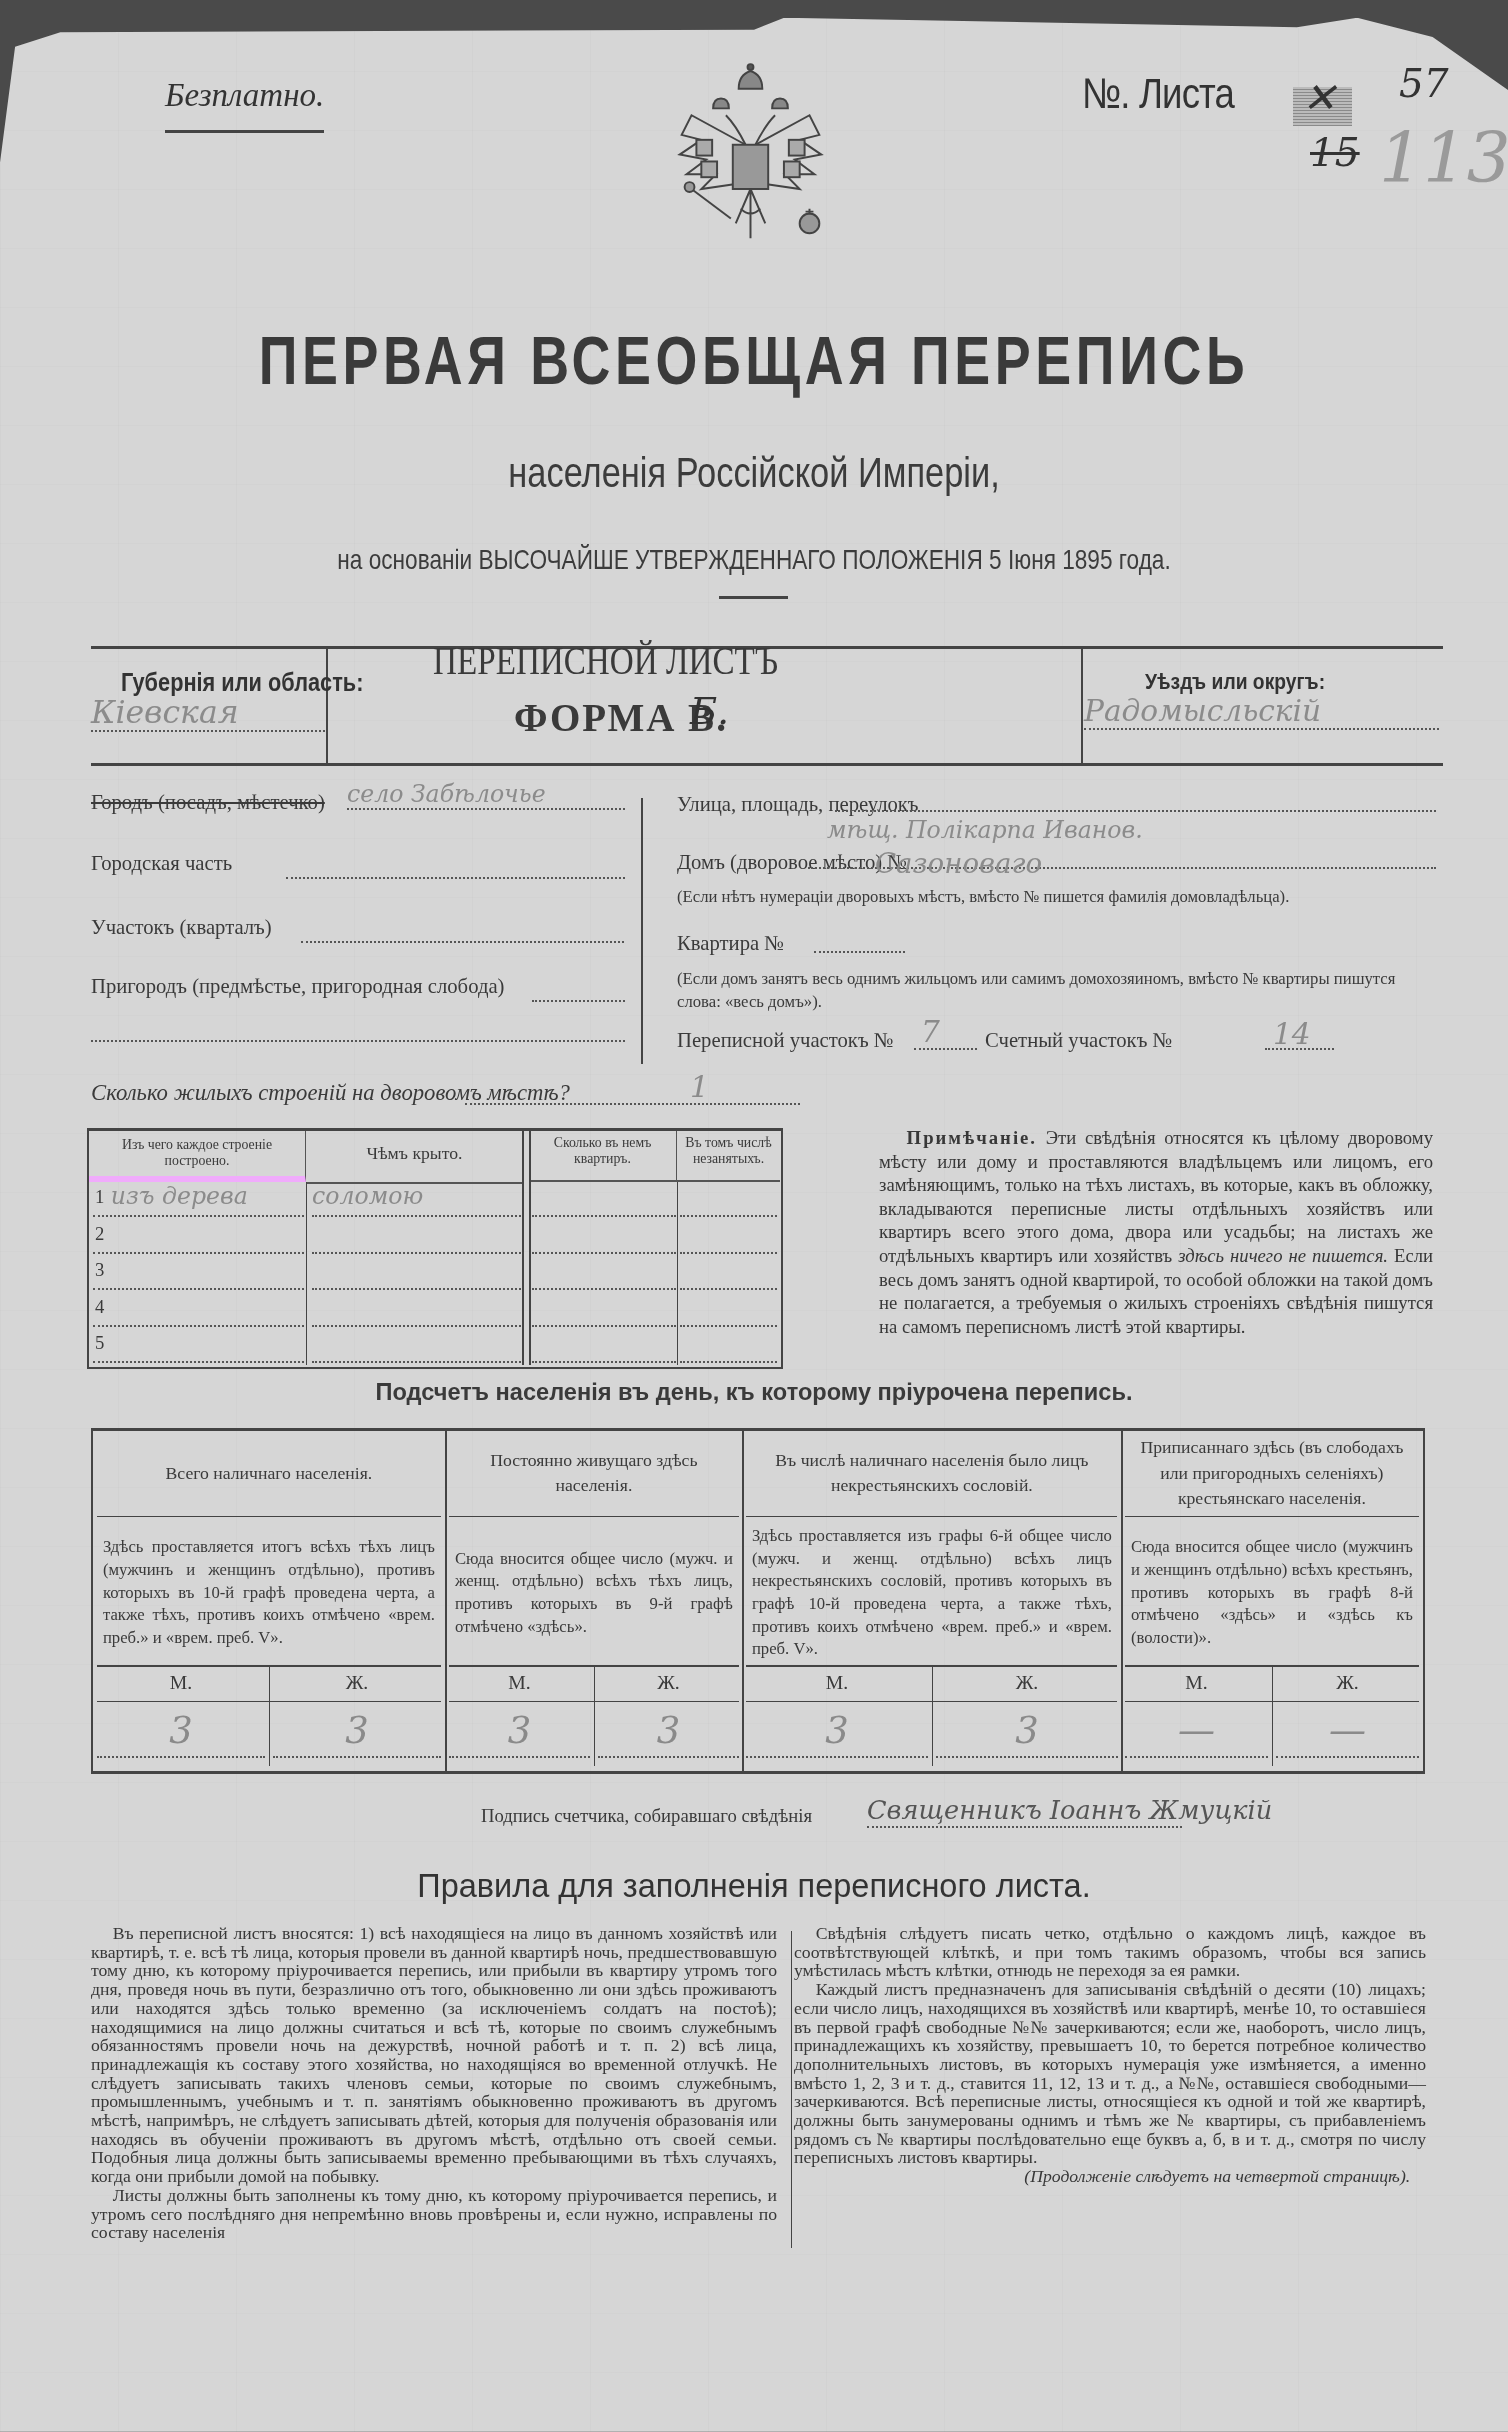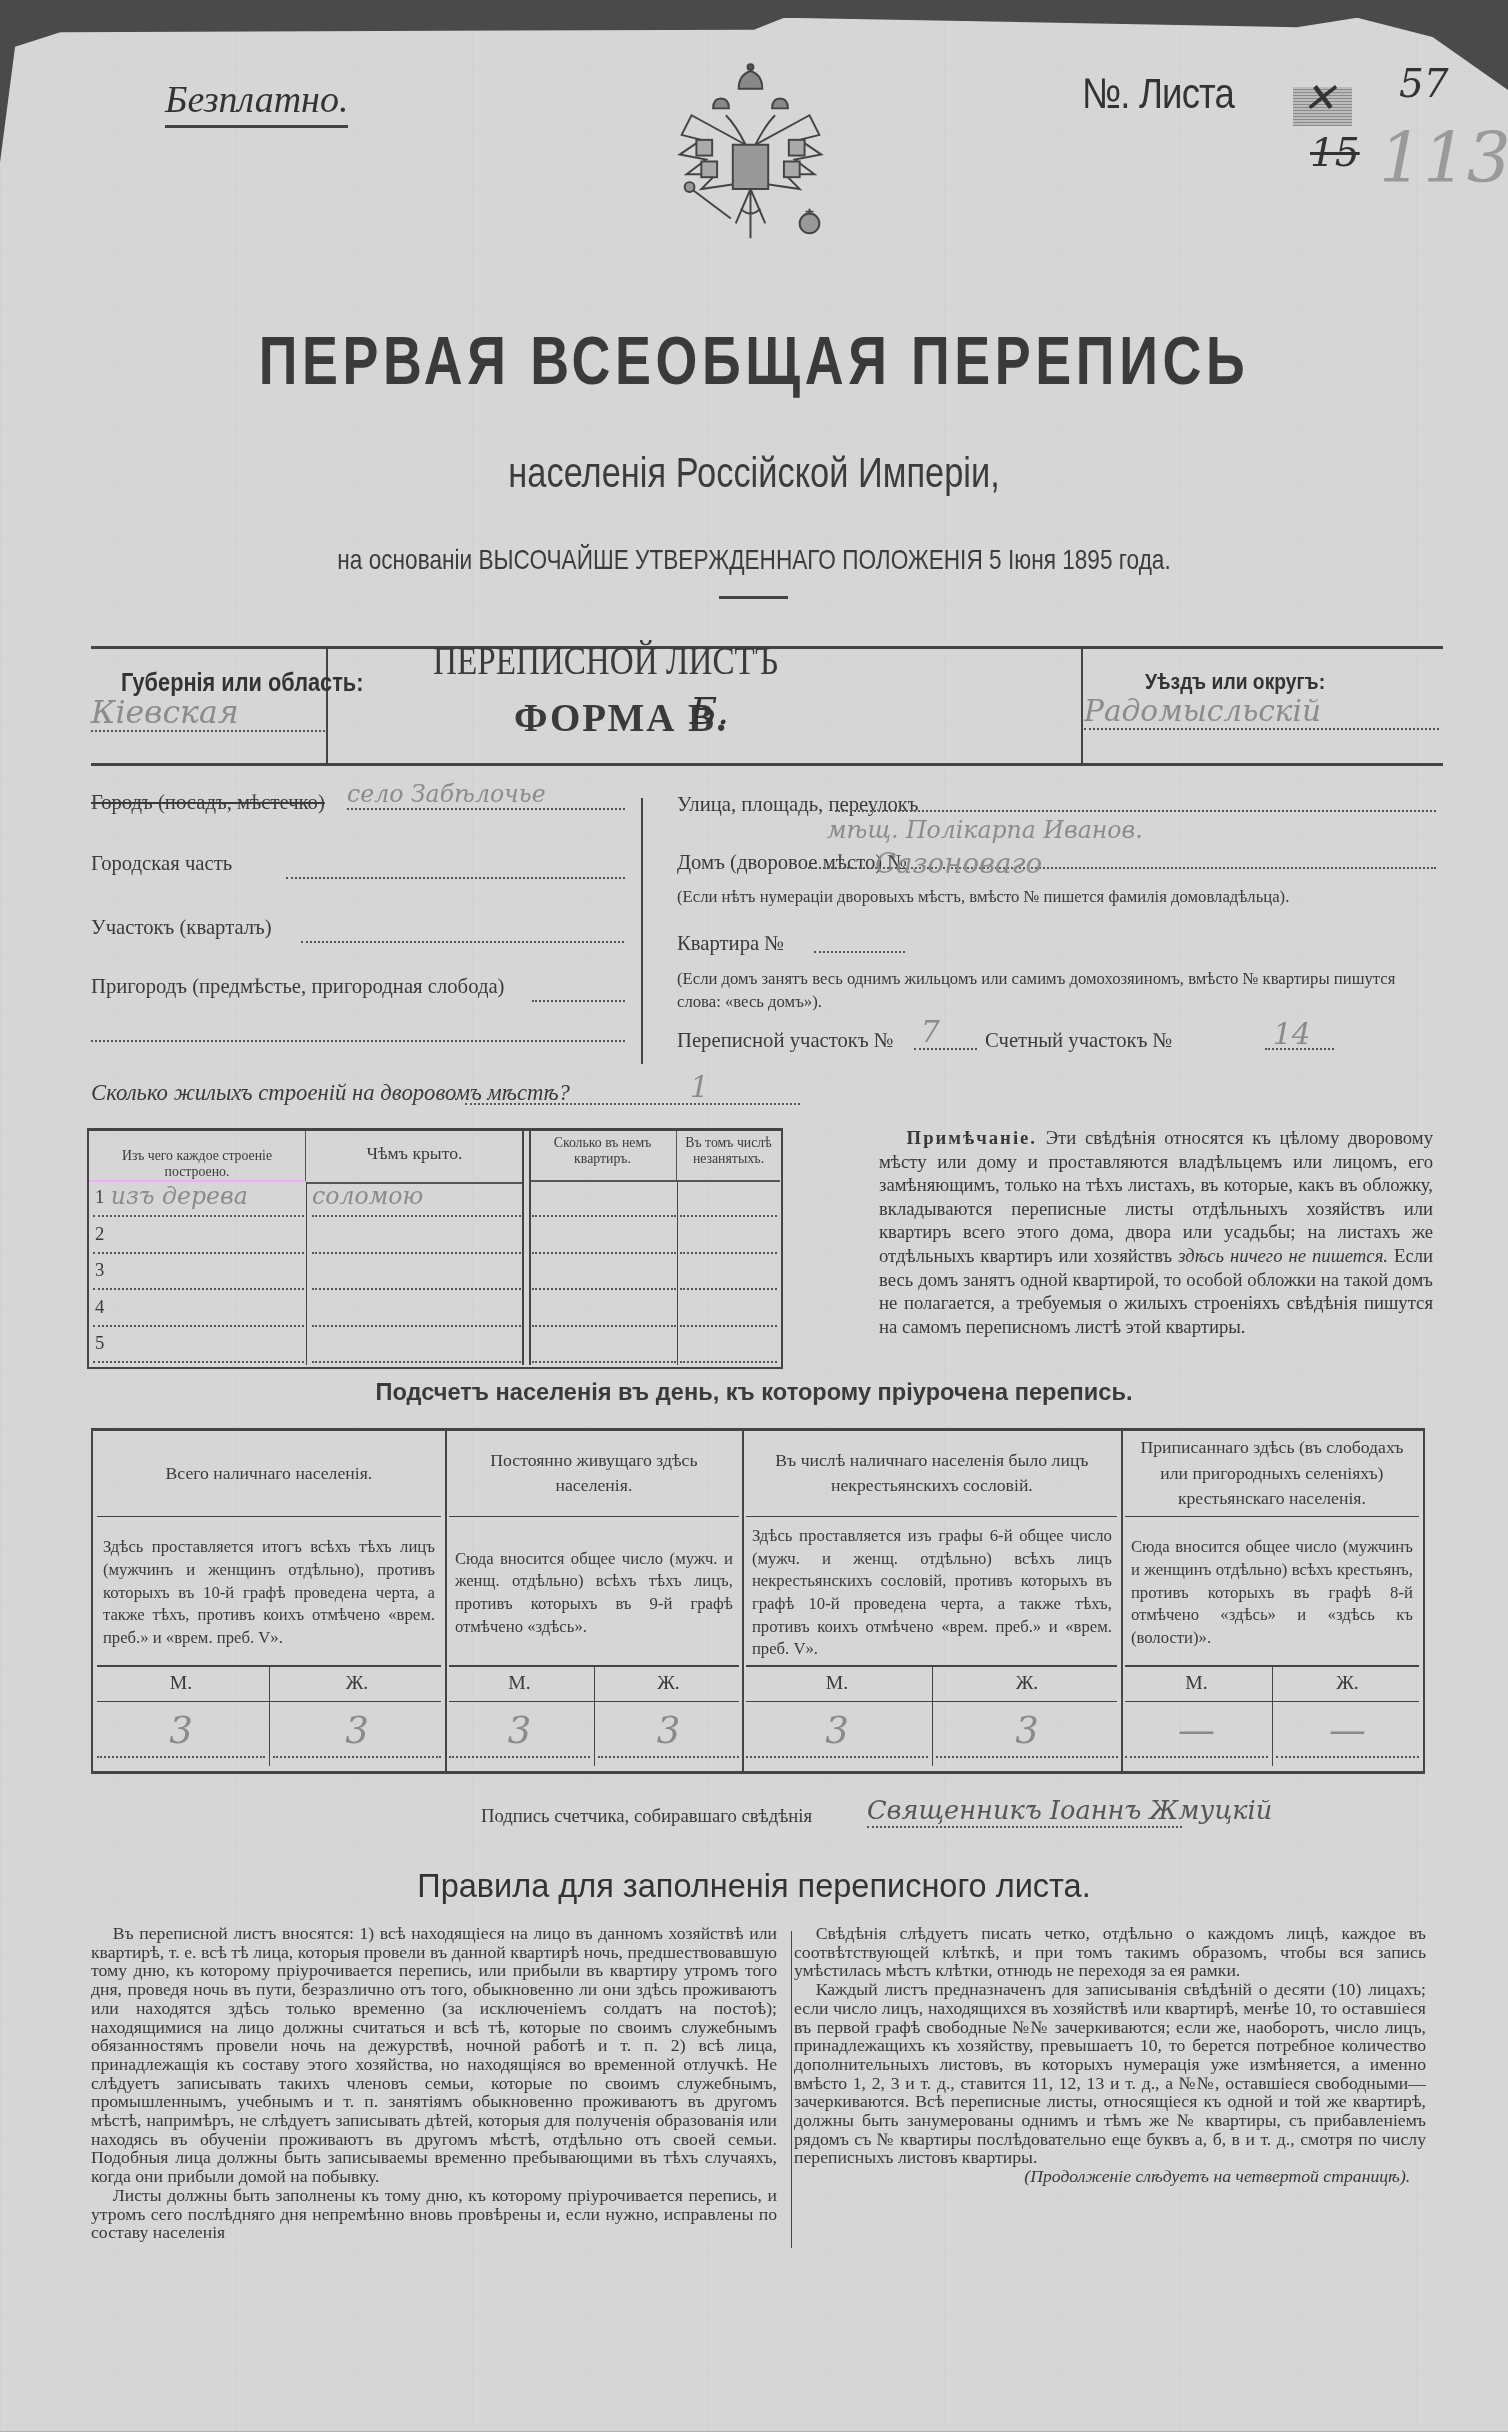--- a/index.html
+++ b/index.html
@@ -12,22 +12,22 @@
   .sheet {
     position: absolute; left: 0; top: 17.7px; width: 1508px; height: 2414px;
     background: #d6d6d6;
     background-image:
       repeating-linear-gradient(0deg, rgba(0,0,0,0.015) 0px, rgba(0,0,0,0.015) 1px, transparent 1px, transparent 59px),
       repeating-linear-gradient(90deg, rgba(0,0,0,0.02) 0px, rgba(0,0,0,0.02) 1px, transparent 1px, transparent 118px);
     clip-path: polygon(0 6%, 1% 1.2%, 4% 0.6%, 50% 0.5%, 52% 0%, 86% 0.4%, 90% 0%, 95% 0.8%, 100% 3%, 100% 100%, 0 100%);
   }
   .abs { position: absolute; }
   .free {
-    left: 165px; top: 77px; font-style: italic; font-size: 38px; color: #333;
-    border-bottom: 3px solid #444; padding-bottom: 4px; text-align: right;
+    left: 165px; top: 77px; font-style: italic; font-size: 33px; color: #333;
+    border-bottom: 3px solid #444; padding-bottom: 16px; text-align: right;
   }
   .listno { left: 1082px; top: 69px; font-size: 43px; color: #333; font-family: "Liberation Sans", sans-serif; letter-spacing: -1px; transform: scaleX(0.85); transform-origin: left; }
   .listbox { left: 1293px; top: 87px; width: 59px; height: 39px; background: repeating-linear-gradient(0deg, #8a8a8a 0 1px, #bbb 1px 3px); }
   .hand { font-family: "DejaVu Serif", serif; font-style: italic; color: #8b8b8b; }
   .handdark { font-family: "DejaVu Serif", serif; font-style: italic; color: #333; }
   .eagle { left: 662px; top: 61px; width: 177px; height: 197px; }
   .title1 {
     left: 0; width: 1508px; top: 321px; text-align: center;
     font-family: "Liberation Sans", sans-serif; font-weight: bold; font-size: 69px; color: #3a3a3a;
     letter-spacing: 5.9px; transform: scaleX(0.78);
@@ -136,21 +136,21 @@
 <div class="abs hand" style="left:921px;top:1015px;font-size:29.6px;">7</div>
 <div class="abs fld" style="left:985px;top:1029px;">Счетный участокъ №</div>
 <div class="abs dots" style="left:1265px;top:1046px;width:69px;height:2px;"></div>
 <div class="abs hand" style="left:1273px;top:1017px;font-size:29.6px;">14</div>
 
 <div class="abs" style="left:91px;top:1080px;font-style:italic;font-size:22.7px;color:#3a3a3a;white-space:nowrap;">Сколько жилыхъ строеній на дворовомъ мѣстѣ?</div>
 <div class="abs hand" style="left:690px;top:1070px;font-size:29.6px;">1</div>
 <div class="abs dots" style="left:465px;top:1101px;width:335px;height:2px;"></div>
 
 <div class="abs" style="left:87px;top:1128px;width:692px;height:236px;border:2px solid #444;border-top:3.9px solid #444;">
-  <div class="abs" style="left:0;top:0;width:217px;height:51px;border-right:1px solid #555;border-bottom:2px solid #f0abfc;font-size:13.8px;text-align:center;line-height:15.8px;padding-top:17px;box-sizing:border-box;">Изъ чего каждое строеніе построено.</div>
+  <div class="abs" style="left:0;top:0;width:217px;height:51px;border-right:1px solid #555;border-bottom:6px solid #f0abfc;font-size:13.8px;text-align:center;line-height:15.8px;padding-top:6px;box-sizing:border-box;">Изъ чего каждое строеніе построено.</div>
   <div class="abs" style="left:217px;top:0;width:217px;height:51px;border-bottom:2px solid #555;font-size:17.7px;text-align:center;line-height:45px;">Чѣмъ крыто.</div>
   <div class="abs" style="left:440px;top:0;width:148px;height:51px;border-right:1px solid #555;border-bottom:2px solid #555;font-size:13.8px;text-align:center;line-height:15.8px;padding-top:3.9px;box-sizing:border-box;">Сколько въ немъ квартиръ.</div>
   <div class="abs" style="left:588px;top:0;width:103px;height:51px;border-bottom:2px solid #555;font-size:13.8px;text-align:center;line-height:15.8px;padding-top:3.9px;box-sizing:border-box;">Въ томъ числѣ незанятыхъ.</div>
   <div class="vline" style="left:217px;top:51px;width:1px;height:183px;"></div>
   <div class="vline" style="left:433px;top:0;width:4.9px;height:234px;background:transparent;border-left:2px solid #444;border-right:2px solid #444;"></div>
   <div class="vline" style="left:588px;top:51px;width:1px;height:183px;"></div>
   <div id="bldg-rows">
       <div class="abs" style="left: 0px; top: 51px; width: 692px; height: 36px;">
         <div class="abs " style="left: 5.9px; top: 3.9px; font-size: 18.7px;">1</div>
         <div class="abs hand" style="left: 21.7px; top: 0px; font-size: 23.6px;">изъ дерева</div>

